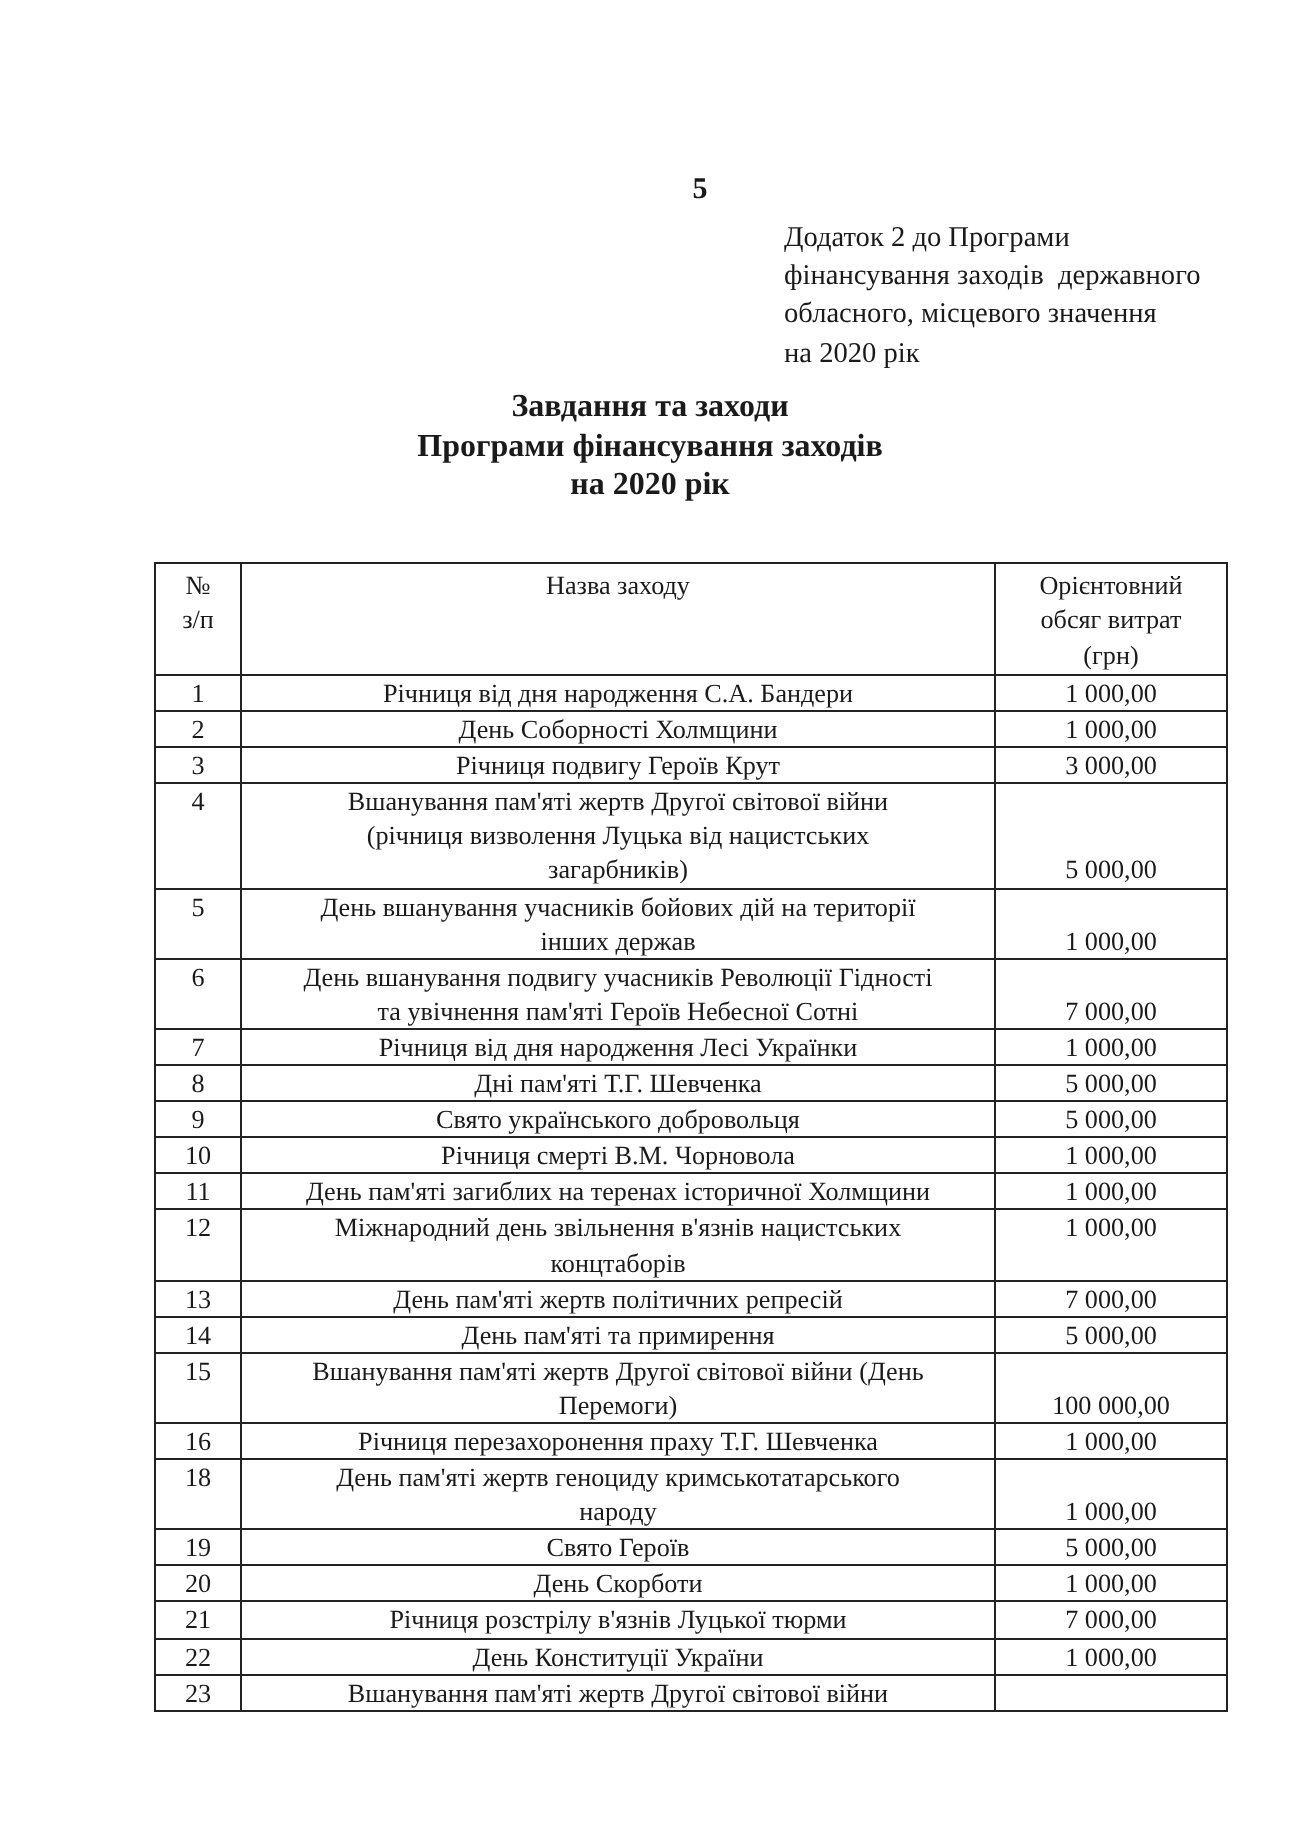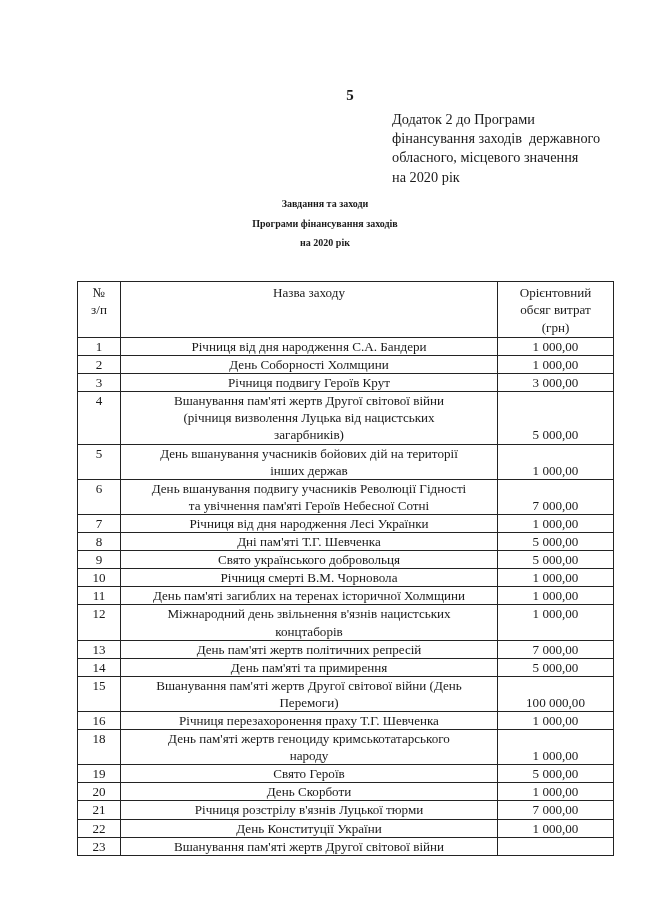--- a/index.html
+++ b/index.html
@@ -50,21 +50,21 @@
   }
   .appendix-line { white-space: pre-wrap; }
 
   
   .doc-title {
     position: absolute;
     top: 194px;
     left: 0;
     width: 650px;
     text-align: center;
-    font-size: 10px;
+    font-size: 16px;
     font-weight: bold;
     line-height: 19.5px;
   }
   .doc-title div { white-space: pre-wrap; }
 
   
   .tbl-wrap {
     position: absolute;
     top: 281px;
     left: 77px;

